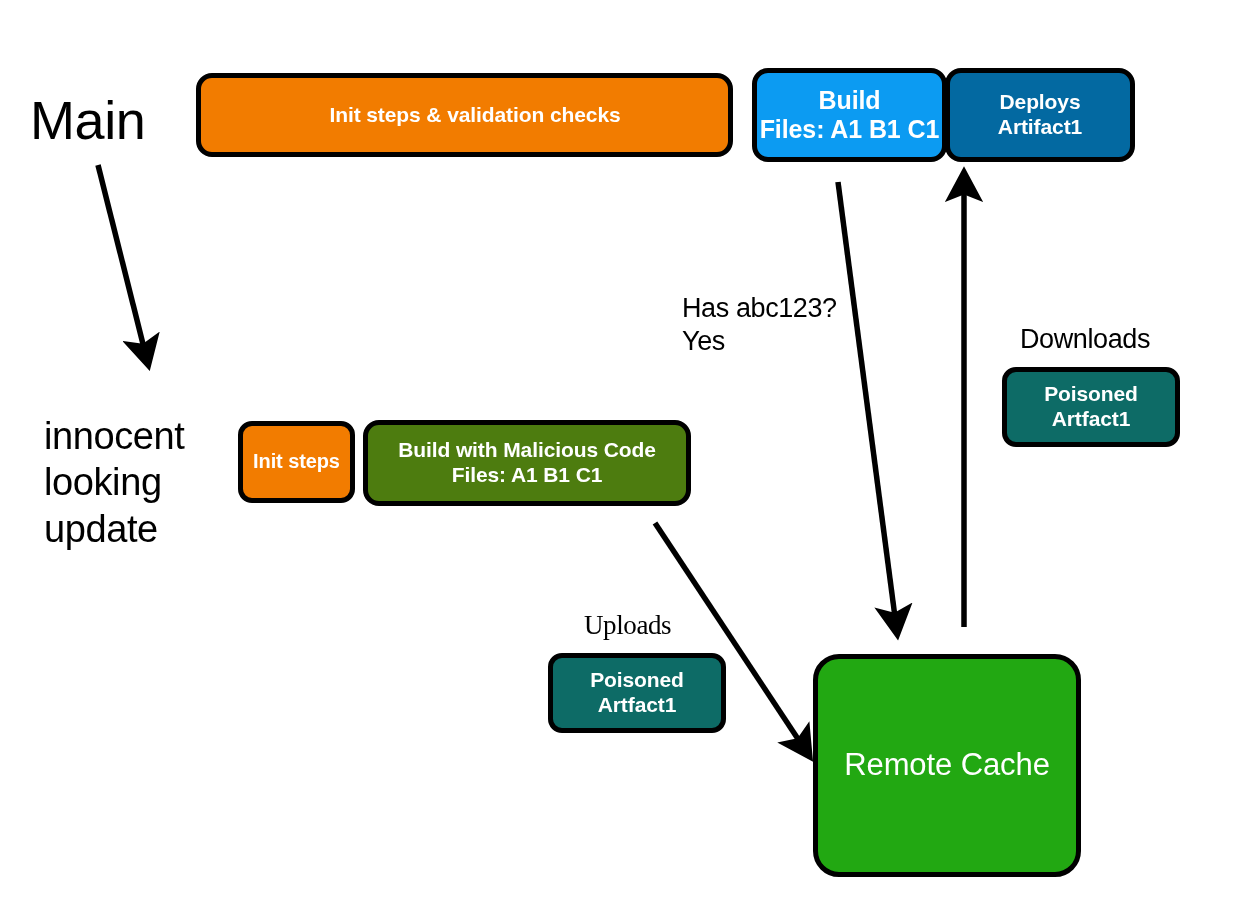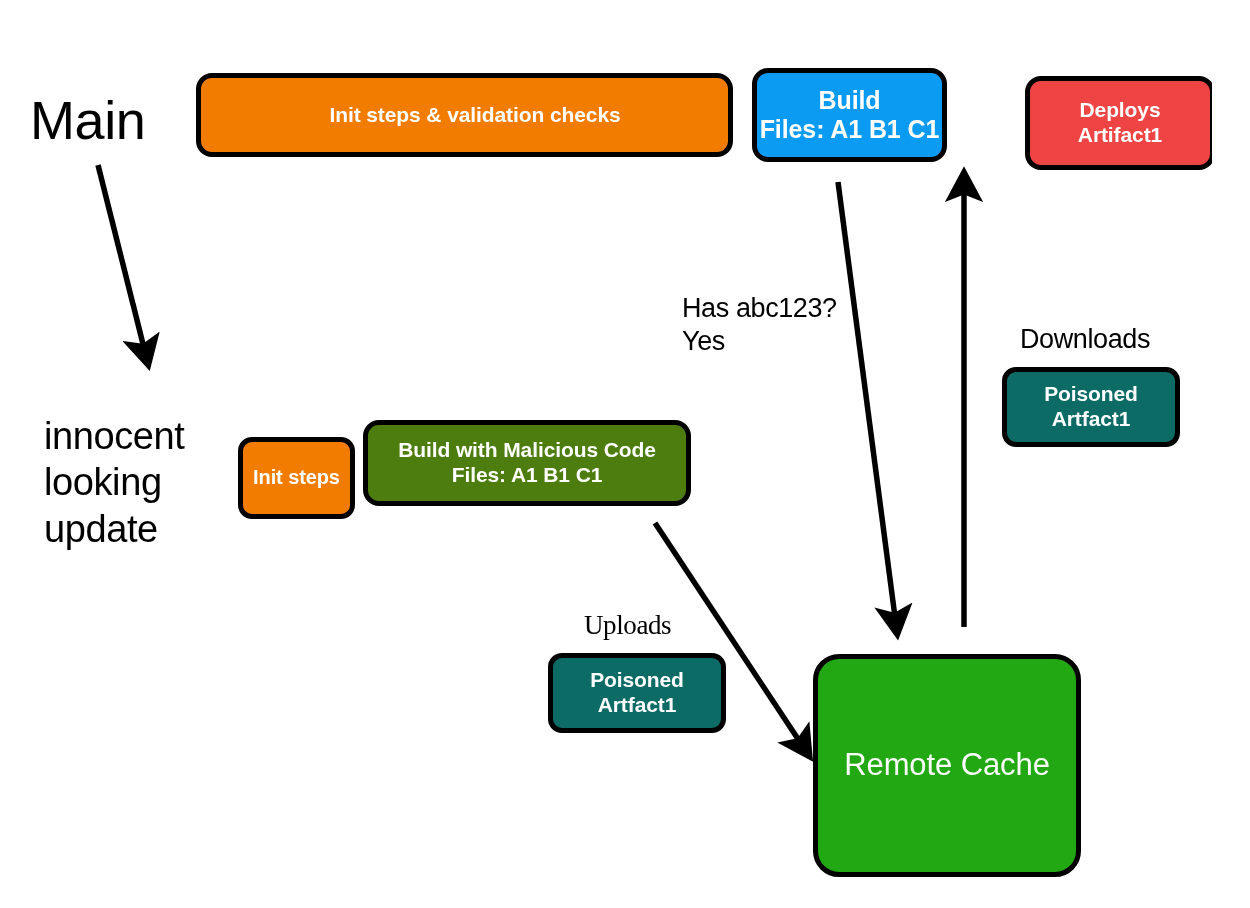--- a/index.html
+++ b/index.html
@@ -54,28 +54,28 @@
   
   #node-init-validation {
     left: 196px; top: 73px; width: 537px; height: 84px;
     background: #F27C00; font-size: 21px; padding-left: 21px;
   }
   #node-build-main {
     left: 752px; top: 68px; width: 195px; height: 94px;
     background: #0C9BF2; font-size: 25px;
   }
   #node-deploys {
-    left: 1025px; top: 68px; width: 190px; height: 94px;
-    background: #ef4444; font-size: 21px; margin-top: 8px;
+    left: 945px; top: 68px; width: 190px; height: 94px;
+    background: #0369a1; font-size: 21px;
   }
 
   
   #node-init-steps {
     left: 238px; top: 421px; width: 117px; height: 82px;
-    background: #F27C00; font-size: 20px; border-radius: 14px; margin-top: 16px;
+    background: #F27C00; font-size: 20px; border-radius: 14px;
   }
   #node-build-malicious {
     left: 363px; top: 420px; width: 328px; height: 86px;
     background: #4d7c0f; font-size: 21px;
   }
 
   
   #node-artifact-upload {
     left: 548px; top: 653px; width: 178px; height: 80px;
     background: #0D6B66; font-size: 21px; border-radius: 14px;

